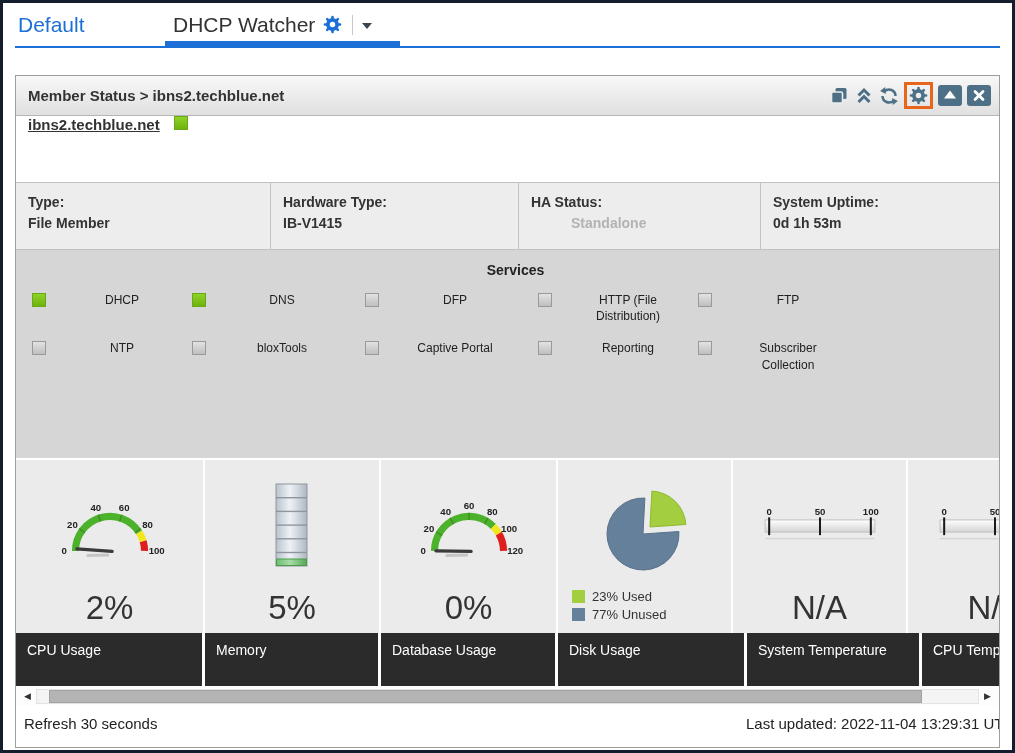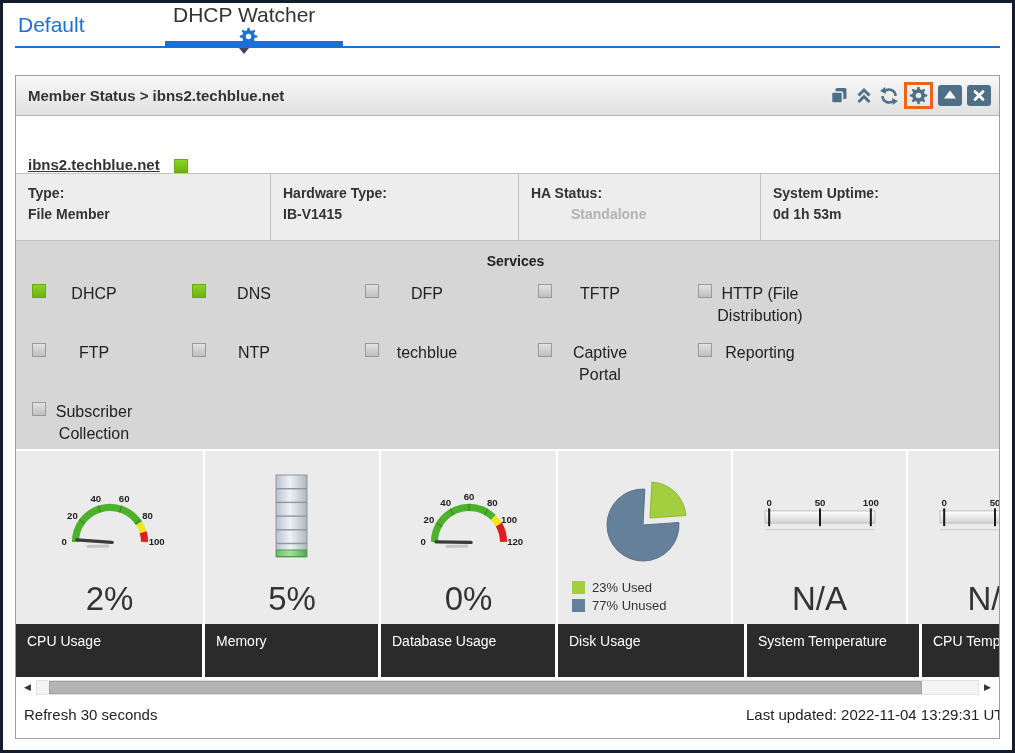--- a/index.html
+++ b/index.html
@@ -3,57 +3,57 @@
 <meta charset="utf-8">
 <style>
   * { margin:0; padding:0; box-sizing:border-box; }
   body { background:#fff; font-family:"Liberation Sans","DejaVu Sans",sans-serif; }
   .frame { width:1015px; height:753px; border:3px solid #141d2e; background:#fff; overflow:hidden; }
 
   
   .tabbar { display:flex; align-items:center; height:45px; margin:0 12px 0 12px; border-bottom:2px solid #1b6fd6; }
   .tab { display:flex; align-items:center; height:43px; font-size:21px; cursor:pointer; position:relative; }
   .tab.plain { width:150px; padding-left:3px; color:#1b6fd6; }
-  .tab.active { padding:0 28px 0 8px; color:#333;flex-direction:column; }
+  .tab.active { padding:0 28px 0 8px; color:#333; }
   .tab.active::after { content:""; position:absolute; left:0; right:0; bottom:-2px; height:7px; background:#1b6fd6; }
   .tab-gear { display:inline-flex; margin-left:8px; }
   .gear-blue rect, .gear-blue circle { fill:#1b6fd6; }
   .gear-blue .hole { fill:#ffffff; }
   .gear-slate rect, .gear-slate circle { fill:#4e7086; }
   .gear-slate .hole { fill:#ececec; }
   .tab-divider { width:1px; height:20px; background:#c8c8c8; margin:0 9px 0 10px; }
   .tab-caret { width:0; height:0; border-left:5px solid transparent; border-right:5px solid transparent; border-top:6px solid #3b4652; margin-top:2px; }
 
   
   .panel { width:985px; margin:27px 12px 0 12px; border:1px solid #9e9e9e; background:#fff; overflow:hidden; position:relative; }
   .panel-header { height:40px; display:flex; align-items:center; justify-content:space-between; padding:0 8px 0 12px; background:linear-gradient(#f8f8f8,#e0e0e0); border-bottom:1px solid #b5b5b5; }
   .panel-title { font-weight:bold; font-size:15px; color:#333; }
   .toolbar { display:flex; align-items:center; gap:5px; }
   .ticon { display:inline-flex; align-items:center; justify-content:center; cursor:pointer; }
   .hl-box { border:3px solid #e8661c; padding:1px 2px; display:inline-flex; align-items:center; }
 
   
-  .member-row { height:57px; display:flex; align-items:flex-end; padding:0 12px; background:#fff; }
+  .member-row { height:66px; display:flex; align-items:flex-start; padding:0 12px; background:#fff; }
   .member-link { font-weight:bold; font-size:15px; color:#333; text-decoration:underline; cursor:pointer; }
   .member-status { width:14px; height:14px; margin-left:14px; background:linear-gradient(#8ed327,#6db30e); border:1px solid #6aa816; }
 
   
   .info-table { display:grid; grid-template-columns:255px 248px 242px 1fr; height:68px; border-top:1px solid #c2c2c2; border-bottom:1px solid #c2c2c2; background:#ededed; }
   .info-cell { border-right:1px solid #c2c2c2; padding:9px 12px; font-size:14px; font-weight:bold; color:#333; line-height:1.5; }
   .info-cell:last-child { border-right:none; }
   .info-value.muted { color:#b3b3b3;margin-left:40px; }
 
   
   .services { height:210px; background:#d6d6d6; border-bottom:2px solid #fff; padding:12px 0 0 12px;text-align:center; }
   .services-title { font-size:14px; font-weight:bold; color:#222; margin-bottom:14px; padding-left:4px; }
   .svc-grid { display:grid; grid-template-columns:160px 173px 173px 160px 1fr; row-gap:16px; padding-left:4px; }
   .svc { display:flex; align-items:flex-start; }
   .sq { width:14px; height:14px; flex:0 0 14px; margin-top:1px; border:1px solid #9a9a9a; background:linear-gradient(#e2e2e2,#bfbfbf); }
   .sq.on { background:linear-gradient(#8ed327,#6db30e); border-color:#6aa816; }
-  .svc-name { font-size:16px; color:#222; margin-left:0; width:96px; line-height:1.35; }
+  .svc-name { font-size:12px; color:#222; margin-left:28px; width:96px; line-height:1.35; }
 
   
   .gauges-strip { display:flex; height:173px; background:#fff; overflow:hidden; }
   .gcell { background:#ebebeb; border-right:2px solid #fff; display:flex; flex-direction:column; overflow:hidden; flex:0 0 auto; }
   .gcell .gfx { flex:1; display:flex; align-items:center; justify-content:center; }
   .gval { font-size:33px; color:#333; text-align:center; line-height:1; margin-bottom:9px; white-space:nowrap; }
   .tick-label { font-size:9.5px; font-weight:bold; fill:#222; }
   .legend { margin:2px 17px 8px 14px; }
   .legend-row { display:flex; align-items:center; margin-bottom:3px; }
   .legend-sq { width:13px; height:13px; margin-right:7px; }
@@ -190,37 +190,33 @@
         <div class="svc">
             <span class="sq on"></span>
             <span class="svc-name">DNS</span>
           </div>
         <div class="svc">
             <span class="sq"></span>
             <span class="svc-name">DFP</span>
           </div>
         <div class="svc">
             <span class="sq"></span>
-            <span class="svc-name">TFTP</span>
-          </div>
-        <div class="svc">
-            <span class="sq"></span>
             <span class="svc-name">HTTP (File Distribution)</span>
           </div>
         <div class="svc">
             <span class="sq"></span>
             <span class="svc-name">FTP</span>
           </div>
         <div class="svc">
             <span class="sq"></span>
             <span class="svc-name">NTP</span>
           </div>
         <div class="svc">
             <span class="sq"></span>
-            <span class="svc-name">techblue</span>
+            <span class="svc-name">bloxTools</span>
           </div>
         <div class="svc">
             <span class="sq"></span>
             <span class="svc-name">Captive Portal</span>
           </div>
         <div class="svc">
             <span class="sq"></span>
             <span class="svc-name">Reporting</span>
           </div>
         <div class="svc">

